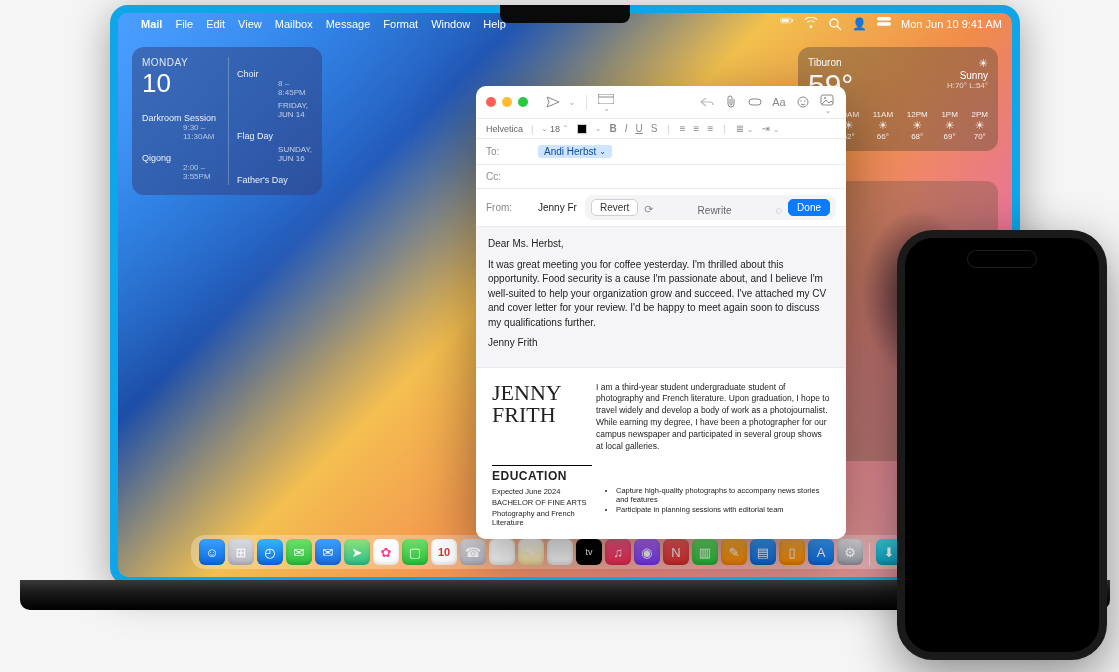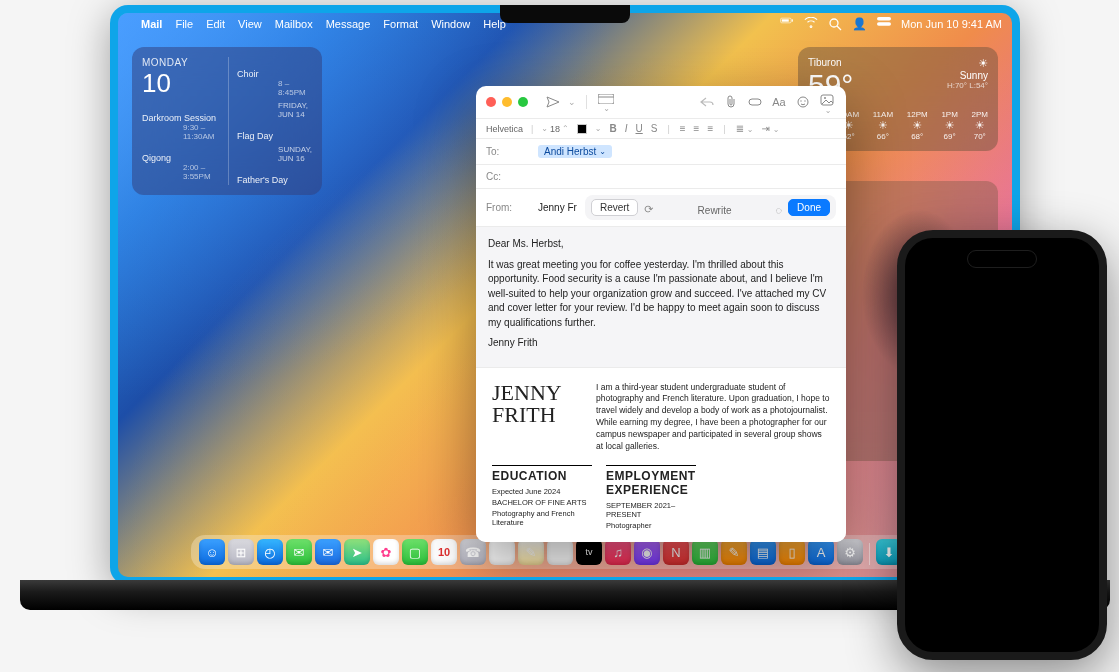--- a/index.html
+++ b/index.html
@@ -485,26 +485,26 @@
           </div>
           <div class="cv-cols">
             <div class="cv-col" style="flex:0 0 100px">
               <h4>EDUCATION</h4>
               <div id="cv-edu">
                   <div>Expected June 2024</div>
                   <div>BACHELOR OF FINE ARTS</div>
                   <div>Photography and French Literature</div>
                 </div>
             </div>
-            <div class="cv-col" style="flex:0 0 90px">
-              <h4>EMPLOYMENT EXPERIENCE</h4>
-              <div id="cv-emp">
-                  <div>SEPTEMBER 2021–PRESENT</div>
-                  <div>Photographer</div>
-                </div>
+            <div class="cv-col" style="flex:1">
+              <h4 style="border:none">&nbsp;</h4>
+              <ul id="cv-emp-b">
+                  <li>Capture high-quality photographs to accompany news stories and features</li>
+                  <li>Participate in planning sessions with editorial team</li>
+                </ul>
             </div>
           </div>
         </div>
       </div>
 
       <div class="dock" id="dock">
           <div class="dock-icon" style="background: linear-gradient(rgb(58, 160, 255), rgb(10, 106, 224)); font-size: 13px;">☺</div>
           <div class="dock-icon" style="background: linear-gradient(rgb(217, 217, 222), rgb(184, 184, 197)); font-size: 13px;">⊞</div>
           <div class="dock-icon" style="background: linear-gradient(rgb(53, 182, 255), rgb(10, 106, 224)); font-size: 13px;">◴</div>
           <div class="dock-icon" style="background: linear-gradient(rgb(109, 224, 106), rgb(43, 191, 58)); font-size: 13px;">✉</div>

